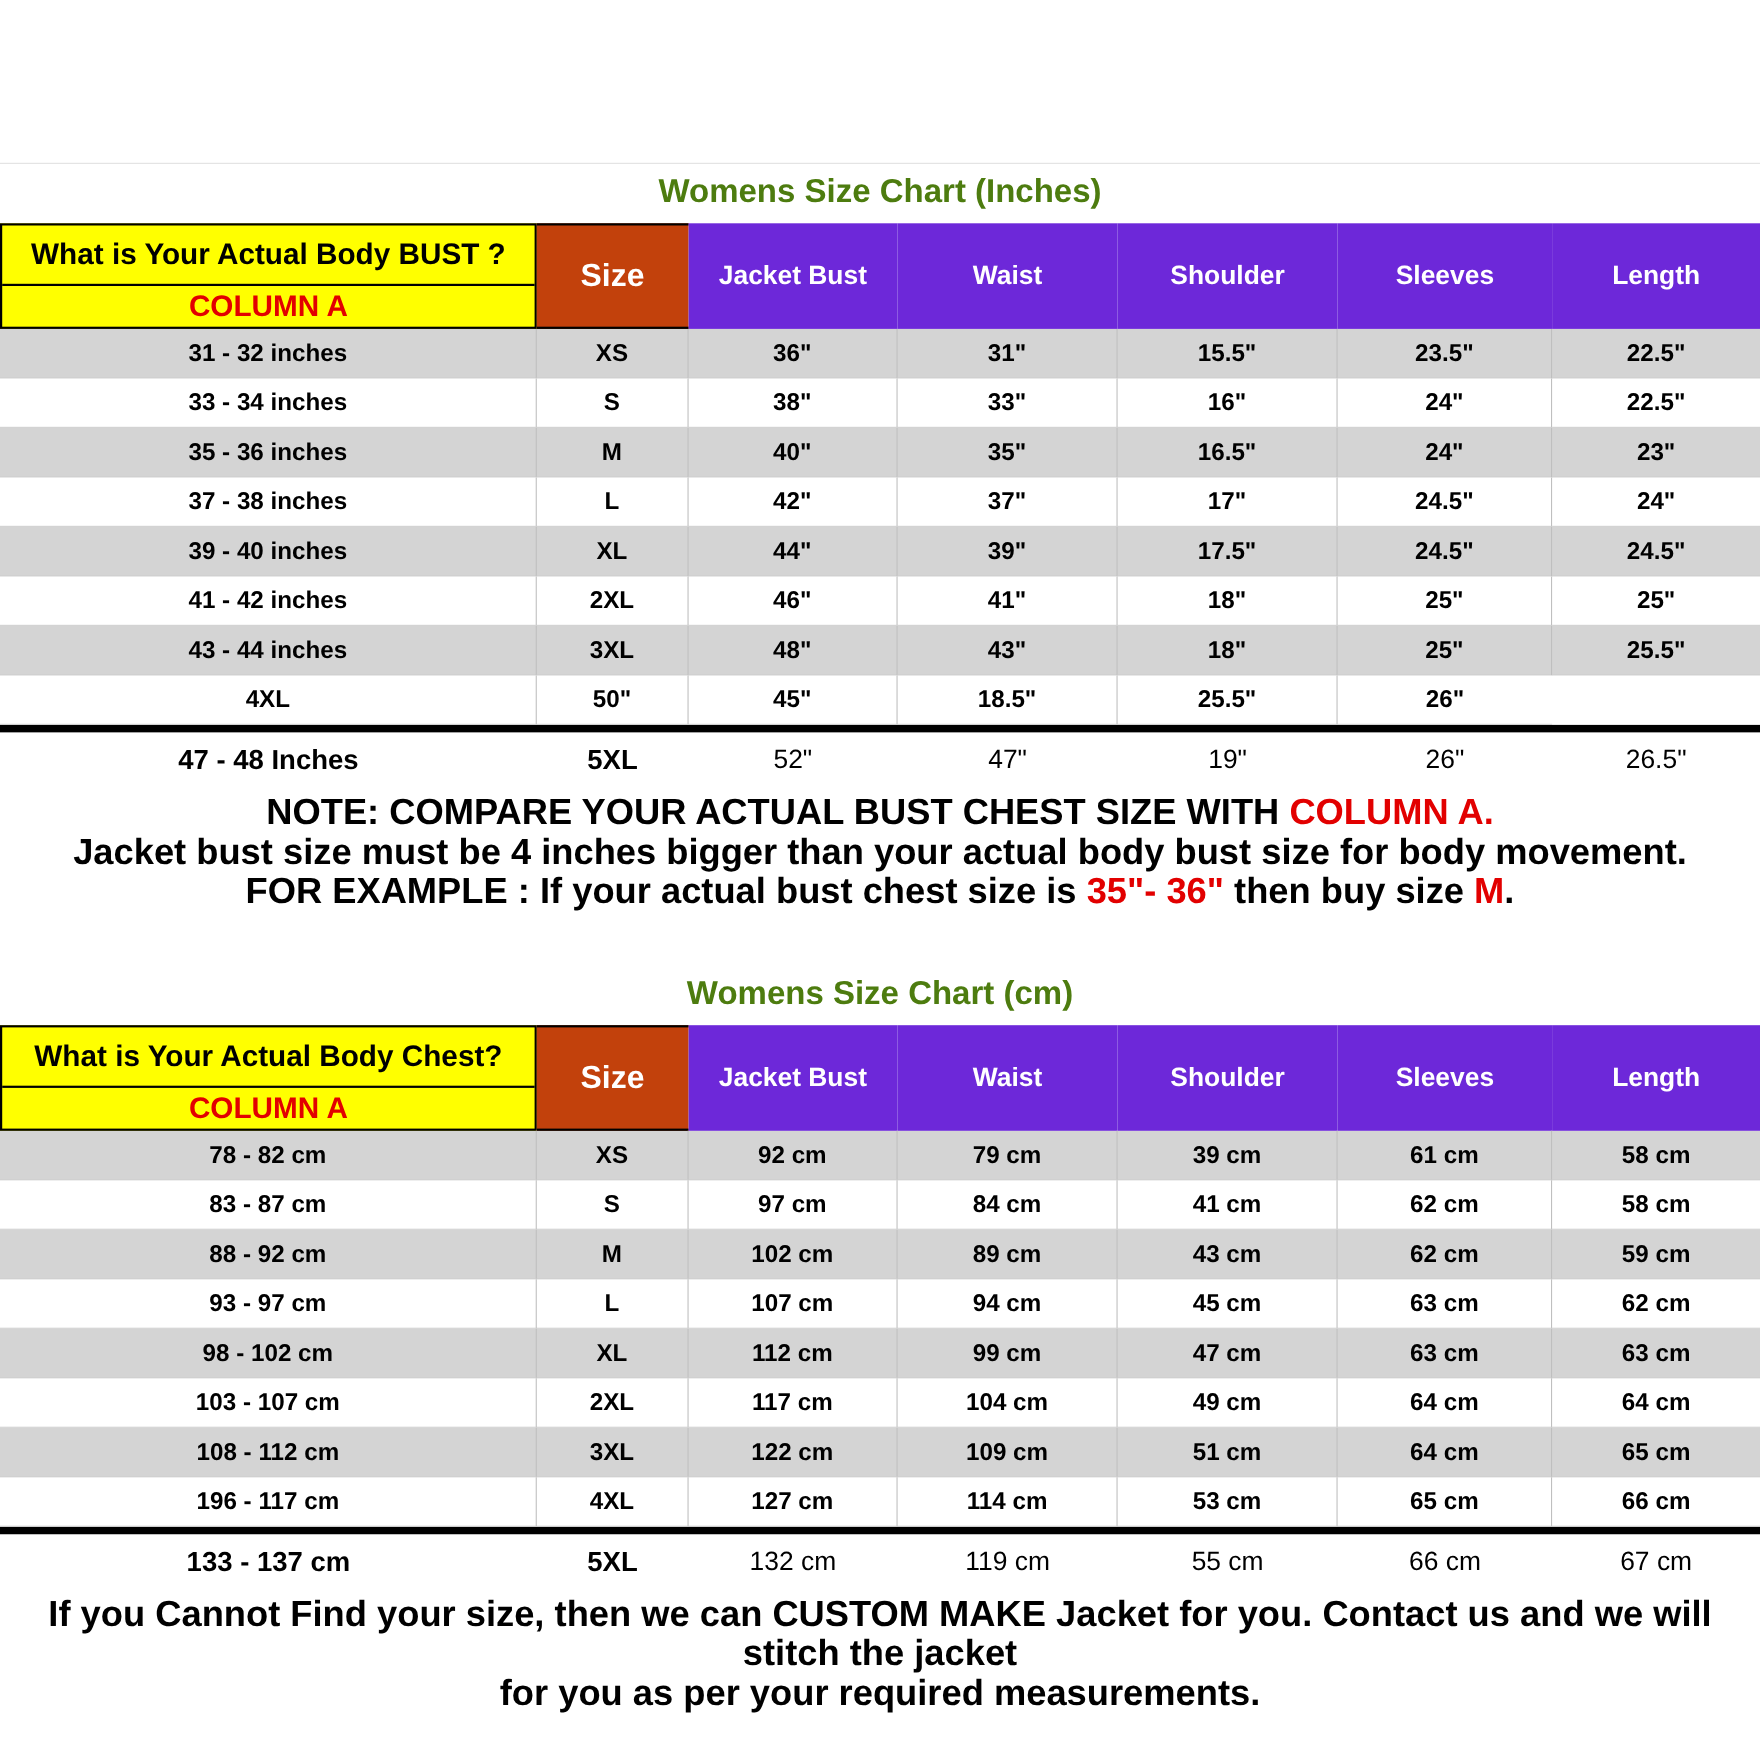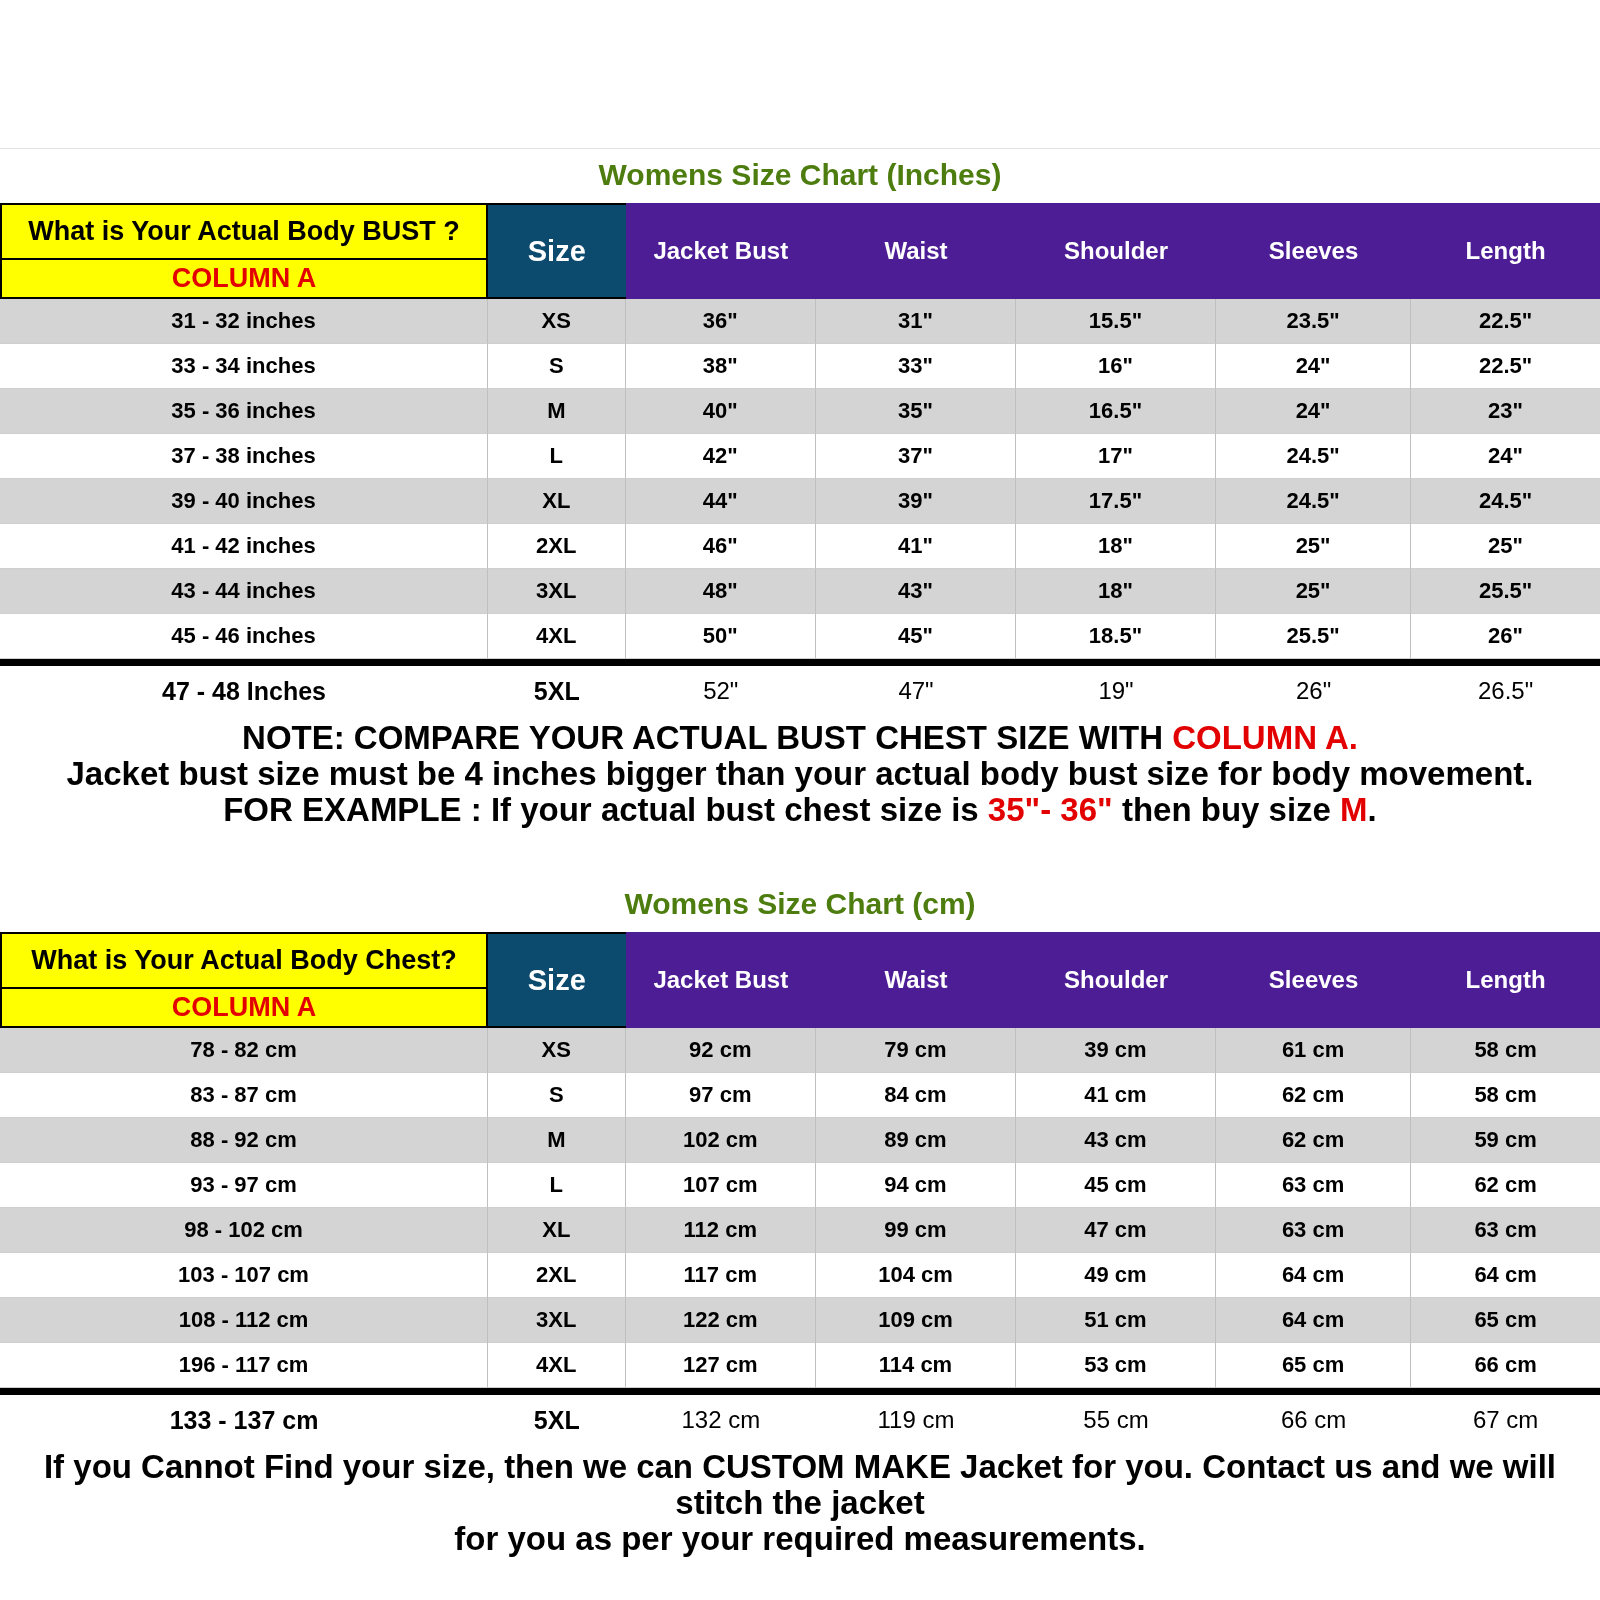--- a/index.html
+++ b/index.html
@@ -43,27 +43,27 @@
     display: flex; align-items: center; justify-content: center;
     font-size: 27px; font-weight: 700; color: #000;
     border-bottom: 2px solid #000;
   }
   .col-a {
     flex: 1;
     display: flex; align-items: center; justify-content: center;
     font-size: 27px; font-weight: 700; color: #e20000;
   }
   .size-head {
-    background: #0c4a6e; color: #fff;
+    background: #c2410c; color: #fff;
     display: flex; align-items: center; justify-content: center;
     font-size: 29px; font-weight: 700;
     border-top: 2px solid #000; border-bottom: 2px solid #000;
   }
   .black-head {
-    background: #4c1d95; color: #fff;
+    background: #6d28d9; color: #fff;
     display: flex; align-items: center; justify-content: center;
     font-size: 24px; font-weight: 700;
   }
 
   
   .trow { height: 45px; }
   .trow .cell {
     display: flex; align-items: center; justify-content: center;
     font-size: 22px; font-weight: 700; color: #000;
     border-right: 1px solid #bfbfbf;
@@ -170,21 +170,20 @@
         <div class="trow grid7 gray">
           <div class="cell">43 - 44 inches</div>
           <div class="cell">3XL</div>
           <div class="cell">48"</div>
           <div class="cell">43"</div>
           <div class="cell">18"</div>
           <div class="cell">25"</div>
           <div class="cell">25.5"</div>
         </div>
         <div class="trow grid7 white">
-          <div class="cell">45 - 46 inches</div>
           <div class="cell">4XL</div>
           <div class="cell">50"</div>
           <div class="cell">45"</div>
           <div class="cell">18.5"</div>
           <div class="cell">25.5"</div>
           <div class="cell">26"</div>
         </div>
         <div class="thick-sep"></div>
         <div class="trow grid7 outside">
           <div class="cell">47 - 48 Inches</div>

